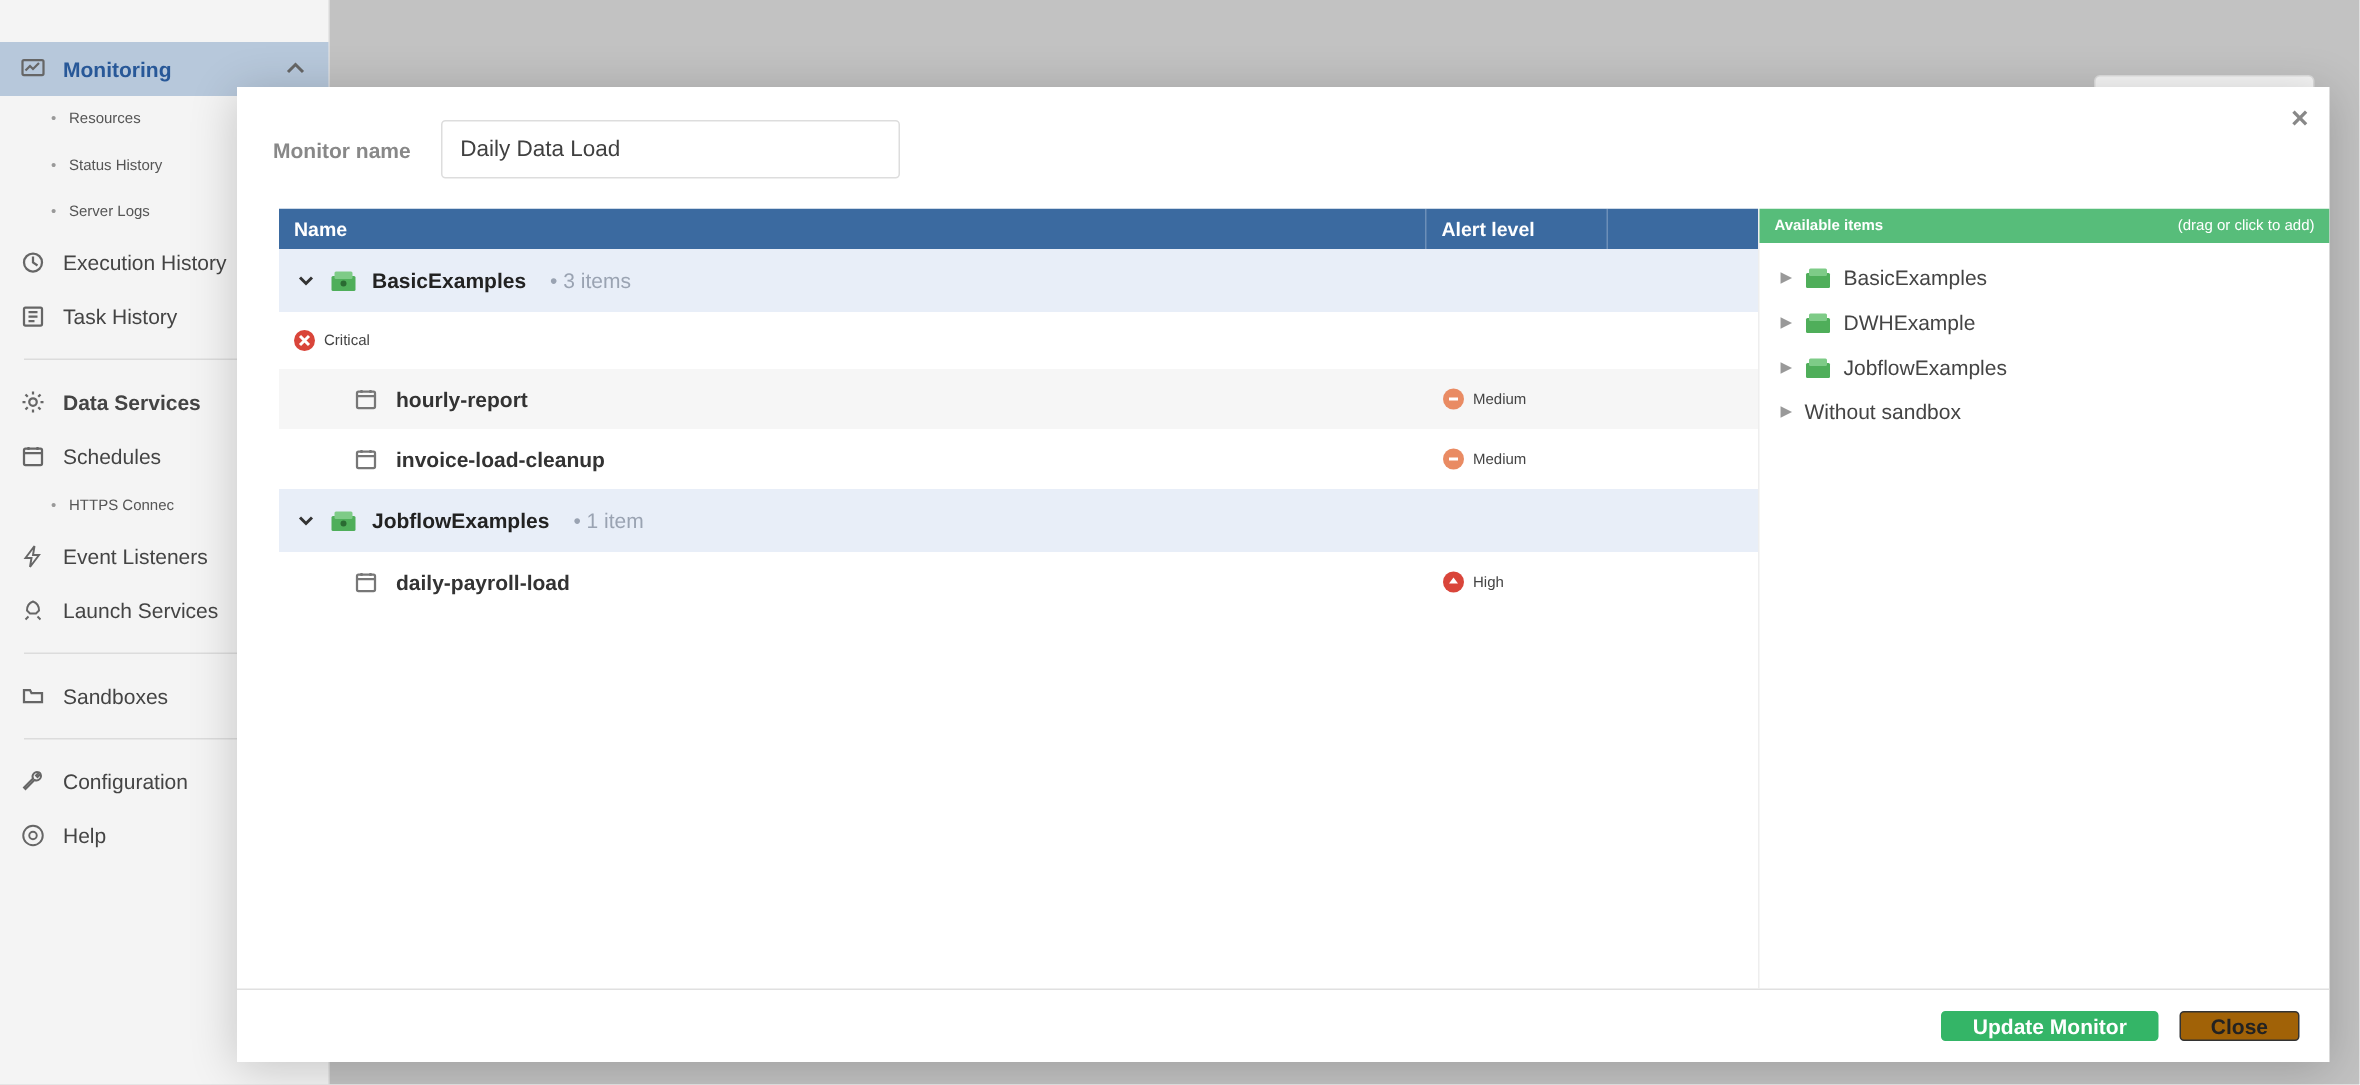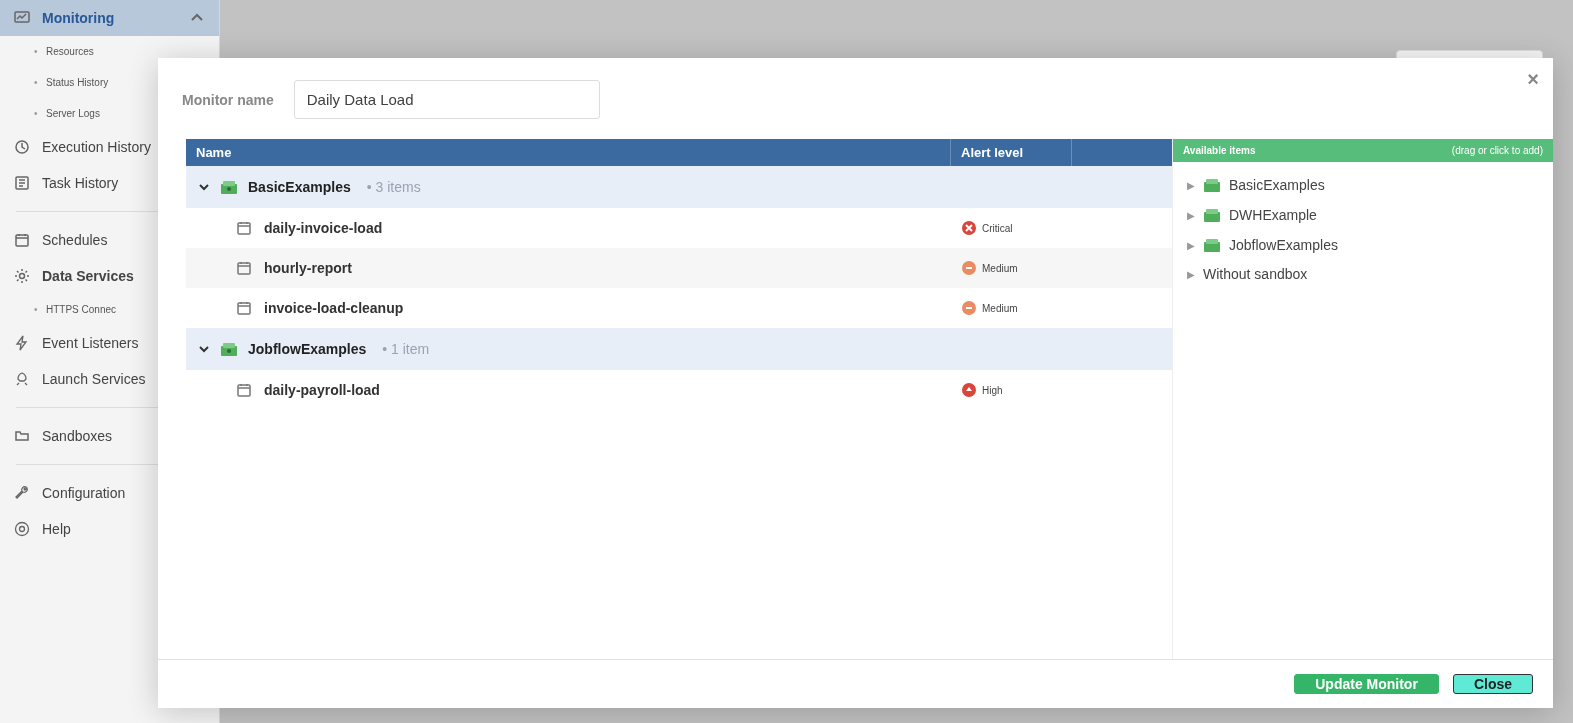--- a/index.html
+++ b/index.html
@@ -17,21 +17,21 @@
     --text:#333;
     --muted:#999;
     --overlay:#c2c2c2;
   }
   html,body{margin:0;padding:0;height:100%;font-family:Arial,Helvetica,sans-serif;font-size:14px;color:var(--text);}
   body{width:1573px;height:723px;overflow:hidden;position:relative;background:var(--overlay);}
   
   .sidebar{position:absolute;left:0;top:0;width:220px;height:100%;background:var(--sidebar-bg);border-right:1px solid #d8d8d8;box-sizing:border-box;}
   .sb-item{display:flex;align-items:center;gap:12px;padding:10px 14px;color:var(--sidebar-text);cursor:pointer;font-size:14px;}
   .sb-item.bold{font-weight:bold;}
-  .sb-header{background:var(--sidebar-active-bg);color:var(--sidebar-active-text);font-weight:bold;justify-content:space-between;padding:10px 14px;}
+  .sb-header{background:var(--sidebar-active-bg);color:var(--sidebar-active-text);font-weight:bold;justify-content:space-between;padding:10px 14px;margin-top:28px;}
   .sb-header .left{display:flex;align-items:center;gap:12px;}
   .sb-sub{padding-left:46px;font-size:10px;color:#555;position:relative;}
   .sb-sub::before{content:"•";position:absolute;left:34px;color:#999;}
   .sb-divider{height:1px;background:#dcdcdc;margin:10px 16px;}
   .sb-icon{width:16px;height:16px;display:inline-flex;align-items:center;justify-content:center;color:#666;}
   .sb-icon svg{width:16px;height:16px;fill:currentColor;}
   
   .topbar-hint{position:absolute;right:30px;top:50px;background:#f6f6f6;border:1px solid #ddd;border-radius:4px;padding:8px 16px;font-weight:bold;color:#444;}
   
   .modal{position:absolute;left:158px;top:58px;right:20px;bottom:15px;background:var(--modal-bg);box-shadow:0 4px 30px rgba(0,0,0,.2);display:flex;flex-direction:column;}
@@ -60,21 +60,21 @@
   .alert-high{background:#d9453a;color:#fff;}
   .avail-header{background:var(--avail-header-bg);color:#fff;display:flex;justify-content:space-between;align-items:center;padding:6px 10px;font-size:10px;}
   .avail-header .title{font-weight:bold;}
   .avail-list{padding:8px 0;}
   .avail-item{display:flex;align-items:center;gap:8px;padding:6px 14px;color:#444;font-size:14px;cursor:pointer;}
   .avail-item .tri{color:#999;font-size:10px;width:8px;}
   .avail-item .sandbox-icon{width:18px;height:18px;}
   .modal-footer{border-top:1px solid var(--border);padding:14px 20px;display:flex;justify-content:flex-end;gap:14px;}
   .btn{padding:1px 20px;border-radius:3px;font-size:14px;font-weight:bold;cursor:pointer;}
   .btn-primary{background:var(--update-btn-bg);color:#fff;border:1px solid var(--update-btn-bg);}
-  .btn-secondary{background:#5eead4;color:#222;border:1px solid #333;}
+  .btn-secondary{background:#a16207;color:#222;border:1px solid #333;}
   .cal-icon svg,.sandbox-icon svg{width:100%;height:100%;}
   .cal-icon{width:16px;height:16px;color:#777;}
   .row-alt{background:var(--row-alt-bg);}
 </style>
 </head>
 <body>
 
 <div class="sidebar">
   <div class="sb-item sb-header">
     <span class="left">
@@ -116,37 +116,37 @@
         <svg viewBox="0 0 16 16">
           <rect x="2" y="2" width="12" height="12" rx="1" fill="none" stroke="currentColor" stroke-width="1.5"></rect>
           <path d="M5 8h6M5 5h6M5 11h4" stroke="currentColor" stroke-width="1.5"></path>
         </svg>
       </span>
     <span>Task History</span>
   </div>
 
   <div class="sb-divider"></div>
 
+  <div class="sb-item bold">
+    <span class="sb-icon">
+        <svg viewBox="0 0 16 16">
+          <circle cx="8" cy="8" r="2.5" fill="none" stroke="currentColor" stroke-width="1.5"></circle>
+          <path d="M8 1v2M8 13v2M1 8h2M13 8h2M3 3l1.5 1.5M11.5 11.5L13 13M13 3l-1.5 1.5M4.5 11.5L3 13" stroke="currentColor" stroke-width="1.5"></path>
+        </svg>
+      </span>
+    <span>Data Services</span>
+  </div>
   <div class="sb-item">
     <span class="sb-icon">
         <svg viewBox="0 0 16 16">
           <rect x="2" y="3" width="12" height="11" rx="1" fill="none" stroke="currentColor" stroke-width="1.5"></rect>
           <path d="M2 6h12M5 2v2M11 2v2" stroke="currentColor" stroke-width="1.5"></path>
         </svg>
       </span>
     <span>Schedules</span>
-  </div>
-  <div class="sb-item bold">
-    <span class="sb-icon">
-        <svg viewBox="0 0 16 16">
-          <circle cx="8" cy="8" r="2.5" fill="none" stroke="currentColor" stroke-width="1.5"></circle>
-          <path d="M8 1v2M8 13v2M1 8h2M13 8h2M3 3l1.5 1.5M11.5 11.5L13 13M13 3l-1.5 1.5M4.5 11.5L3 13" stroke="currentColor" stroke-width="1.5"></path>
-        </svg>
-      </span>
-    <span>Data Services</span>
   </div>
   <div class="sb-item sb-sub">
       <span>HTTPS Connec</span>
     </div>
   <div class="sb-item">
     <span class="sb-icon">
         <svg viewBox="0 0 16 16">
           <path d="M9 1L3 9h4l-1 6 6-8H8l1-6z" fill="none" stroke="currentColor" stroke-width="1.3"></path>
         </svg>
       </span>
@@ -224,27 +224,20 @@
           <svg viewBox="0 0 18 18">
               <rect x="1" y="6" width="16" height="10" rx="1" fill="#4fae5a"></rect>
               <rect x="3" y="3" width="12" height="5" rx="1" fill="#7ecb87"></rect>
               <circle cx="9" cy="11" r="2" fill="#2a6b32"></circle>
             </svg>
         </span>
         <span class="gname">BasicExamples</span>
         <span class="count">• <span>3 items</span></span>
       </div>
       <div class="item-row">
-        <div class="item-name-cell">
-          <span class="cal-icon"><svg viewBox="0 0 16 16">
-                <rect x="2" y="3" width="12" height="11" rx="1" fill="none" stroke="currentColor" stroke-width="1.5"></rect>
-                <path d="M2 6h12M5 2v2M11 2v2" stroke="currentColor" stroke-width="1.5"></path>
-              </svg></span>
-          <span>daily-invoice-load</span>
-        </div>
         <div class="item-alert-cell">
           <span class="alert-icon alert-critical">
               <svg width="10" height="10" viewBox="0 0 10 10">
                 <path d="M2 2l6 6M8 2l-6 6" stroke="#fff" stroke-width="2"></path>
               </svg>
             </span>
           <span>Critical</span>
         </div>
       </div>
       <div class="item-row row-alt">

